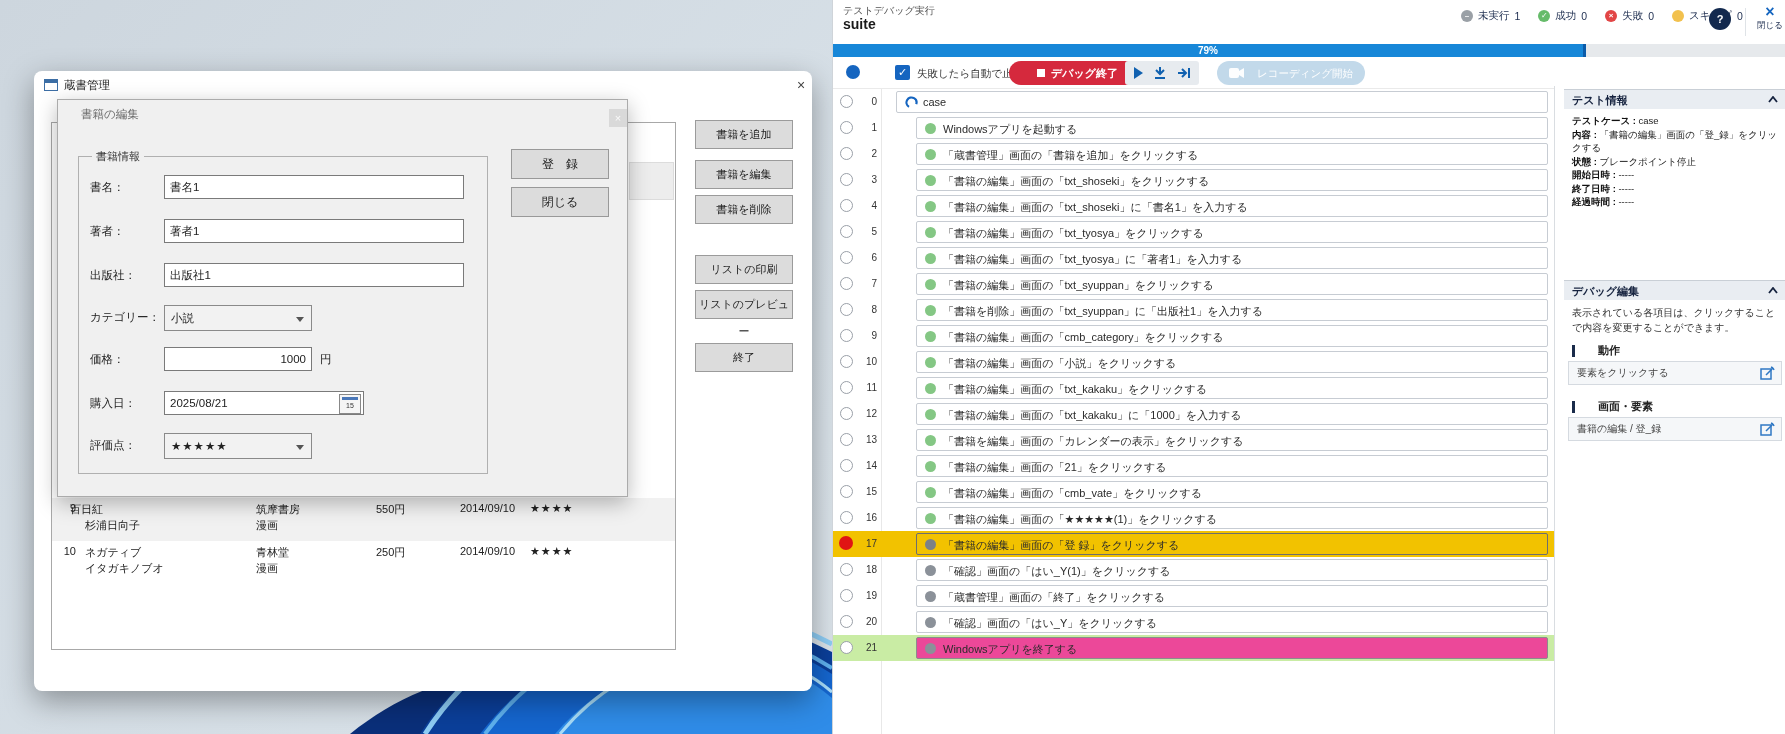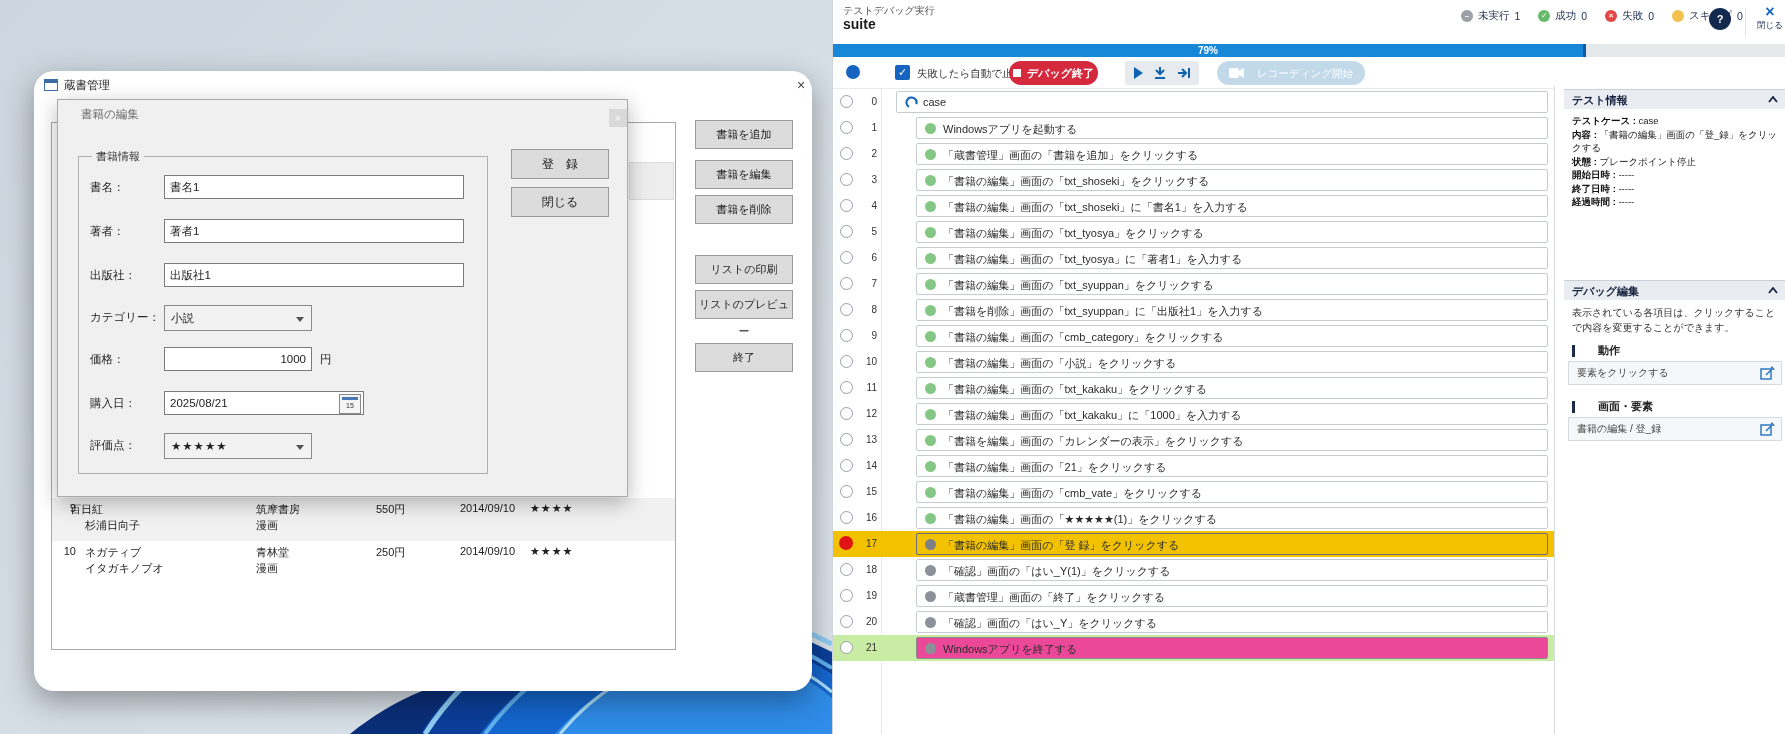--- a/index.html
+++ b/index.html
@@ -1,20 +1,20 @@
 <!DOCTYPE html>
 <html><head>
 <meta charset="utf-8">
 <style>
 *{margin:0;padding:0;box-sizing:border-box}
 html,body{width:1785px;height:734px;overflow:hidden}
 body{position:relative;font-family:"Liberation Sans","DejaVu Sans",sans-serif;background:linear-gradient(135deg,#cdd6de 0%,#d9e2e9 50%,#e7eef3 100%)}
 .abs{position:absolute}
 
-.bookwin{left:34px;top:71px;width:778px;height:620px;background:#fff;border-radius:20px;box-shadow:0 10px 30px rgba(0,0,0,.35);}
+.bookwin{left:34px;top:71px;width:778px;height:620px;background:#fff;border-radius:8px;box-shadow:0 10px 30px rgba(0,0,0,.35);}
 .bw-title{left:30px;top:7px;font-size:11.5px;color:#222}
 .bw-close{left:758px;top:5px;width:18px;height:18px;font-size:14px;color:#444;text-align:center;line-height:18px;cursor:default}
 .winicon{left:10px;top:8px;width:14px;height:12px;border:1px solid #3c6ea5;background:#fff}
 .winicon:before{content:"";position:absolute;left:0;top:0;width:100%;height:3px;background:#3c6ea5}
 .listbox{left:17px;top:51px;width:625px;height:528px;border:1px solid #a8a8a8;background:#fff}
 .selrect{left:595px;top:91px;width:45px;height:38px;background:#ededed;border:1px solid #dcdcdc}
 .trow{left:18px;width:623px;height:43px}
 .trow.striped{background:#f1f1f1}
 .tcell{position:absolute;font-size:11px;color:#222;white-space:nowrap}
 .sbtn{left:661px;width:98px;height:29px;background:#dcdcdc;border:1px solid #9b9b9b;font-size:11px;color:#222;text-align:center;line-height:27px;cursor:default}
@@ -43,21 +43,21 @@
 .pvline{left:912px;top:8px;width:1px;height:28px;background:#dfe3e7}
 .pclose{left:922px;top:4px;width:30px;text-align:center}
 .pclose .x{font-size:16px;font-weight:bold;color:#1566c0;line-height:16px}
 .pclose .lb{font-size:8.5px;color:#1d2d4f}
 .pbar{left:0;top:44px;width:953px;height:13px;background:#e6e9ec}
 .pfill{height:13px;background:#1787d8;border-right:3px solid #0c5ba8;text-align:center;font-size:10px;font-weight:bold;color:#fff;line-height:13px}
 .toolbar{left:0;top:57px;width:953px;height:31px}
 .tb-circle{left:13px;top:8px;width:14px;height:14px;border-radius:50%;background:#1565c0}
 .tb-check{left:62px;top:8px;width:15px;height:15px;background:#1565c0;border-radius:2px;color:#fff;font-size:11px;text-align:center;line-height:15px}
 .tb-cblabel{left:84px;top:10px;font-size:10.5px;color:#333;white-space:nowrap}
-.tb-red{left:176px;top:4px;height:24px;border-radius:12px;background:#d5293d;color:#fff;font-size:11px;font-weight:bold;line-height:24px;padding:0 4px;white-space:nowrap}
+.tb-red{left:176px;top:4px;height:24px;border-radius:12px;background:#d5293d;color:#fff;font-size:11px;font-weight:bold;line-height:24px;padding:0 28px;white-space:nowrap}
 .tb-red .sq{display:inline-block;width:8px;height:8px;background:#fff;margin-right:6px}
 .tb-icons{left:292px;top:4px;width:74px;height:24px;background:#e7ebef;border-radius:3px;display:flex;align-items:center;justify-content:center;gap:10px}
 .play{width:0;height:0;border-top:6px solid transparent;border-bottom:6px solid transparent;border-left:9px solid #1061b0}
 .tb-rec{left:384px;top:4px;height:24px;border-radius:12px;background:#c2d9ea;color:rgba(255,255,255,.95);font-size:10.5px;line-height:24px;padding:0 12px;display:flex;align-items:center;gap:12px;white-space:nowrap}
 
 .steps{left:0;top:88px;width:721px;border-top:1px solid #eaeaea}
 .colline{left:48px;top:88px;bottom:0;width:1px;background:#e8e8e8}
 .divline{left:721px;top:86px;bottom:0;width:1px;background:#d9dde1}
 .step{position:relative;height:26px;width:721px}
 .radio{position:absolute;left:7px;top:6px;width:13px;height:13px;border:1px solid #9aa0a8;border-radius:50%;background:#fff}

